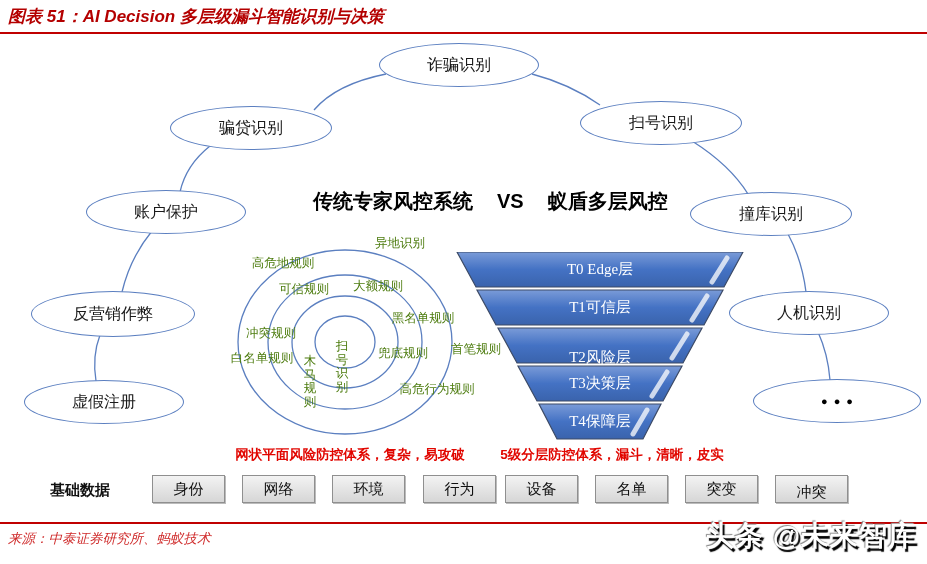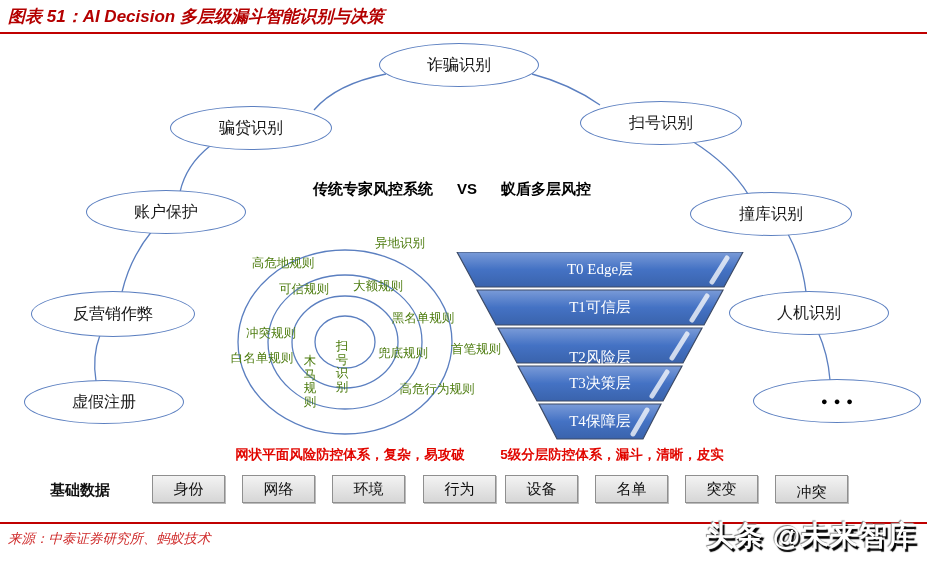--- a/index.html
+++ b/index.html
@@ -14,22 +14,22 @@
   
   .wire{position:absolute;left:0;top:0;z-index:1;}
 
   
   .node{position:absolute;z-index:3;background:#fff;border:1.4px solid #5b7fc0;border-radius:50%;
         display:flex;align-items:center;justify-content:center;font-size:16px;color:#1a1a1a;
         font-family:"Liberation Serif","DejaVu Serif",serif;white-space:nowrap;}
   .node.dots{font-size:11px;letter-spacing:6px;font-weight:bold;color:#000;padding-left:6px;}
 
   
-  .vs-row{position:absolute;left:313px;top:180px;z-index:3;display:flex;gap:24px;align-items:baseline;
-          font-size:15px;font-weight:bold;color:#000;white-space:nowrap;}
+  .vs-row{position:absolute;left:313px;top:188px;z-index:3;display:flex;gap:24px;align-items:baseline;
+          font-size:20px;font-weight:bold;color:#000;white-space:nowrap;}
 
   
   .rlabel{position:absolute;z-index:3;transform:translate(-50%,-50%);font-size:12.5px;color:#4d7c0f;
           white-space:nowrap;font-family:"Liberation Serif","DejaVu Serif",serif;}
   .rlabel.vert{white-space:normal;width:14px;line-height:13.5px;word-break:break-all;text-align:center;}
 
   
   .funnel{position:absolute;left:455px;top:252px;width:290px;height:188px;z-index:2;}
   .flabel{position:absolute;left:0;width:290px;text-align:center;z-index:3;color:#fff;font-size:15px;
           font-family:"Liberation Serif","DejaVu Serif",serif;white-space:nowrap;}

